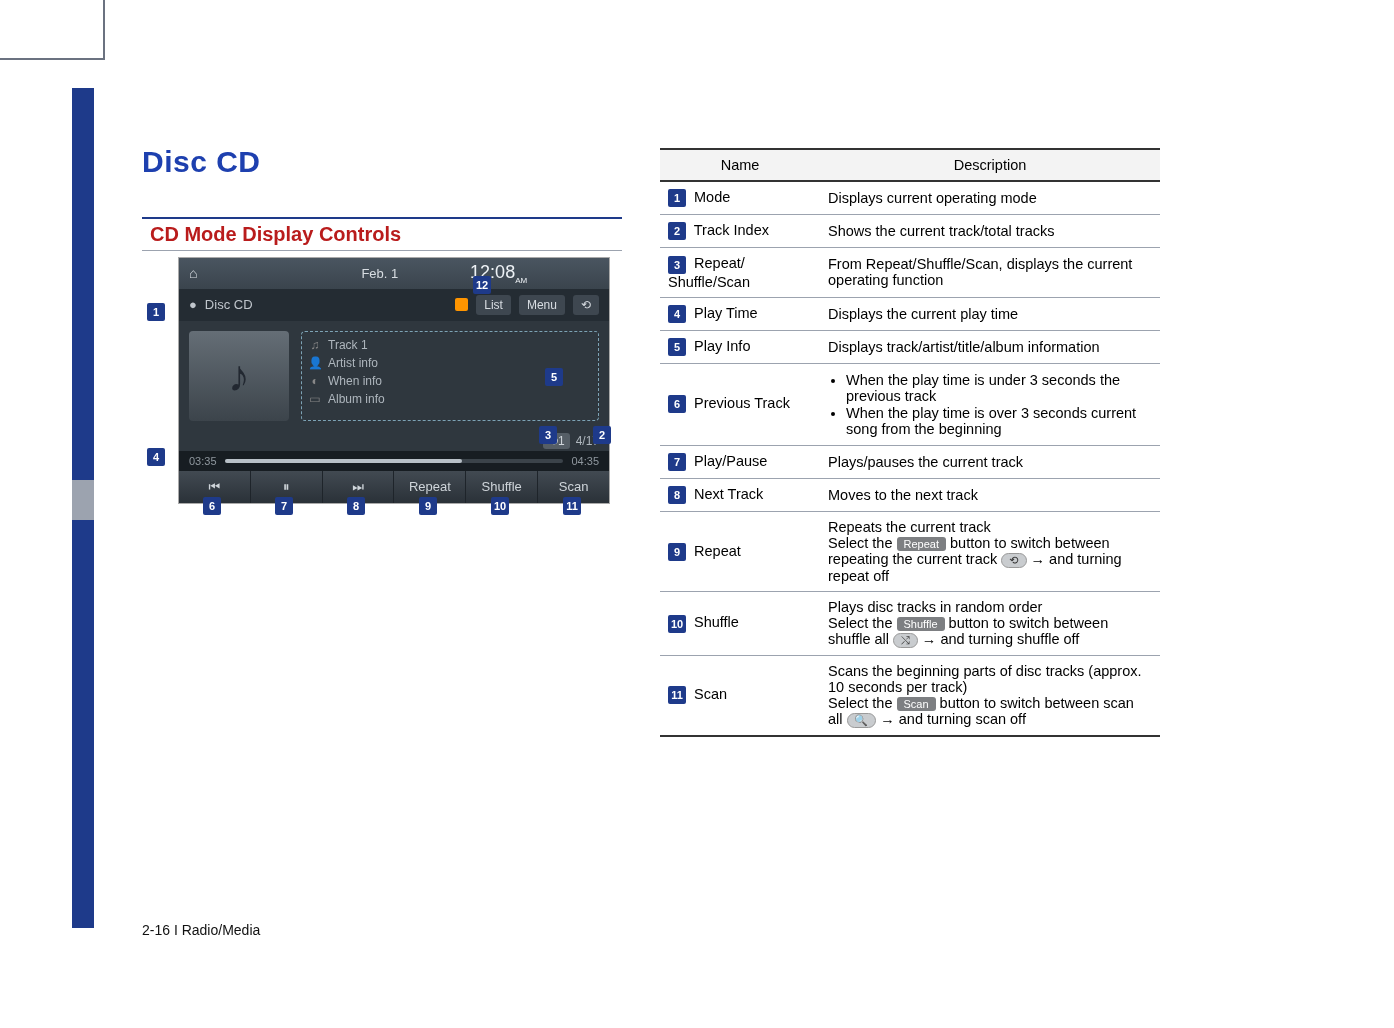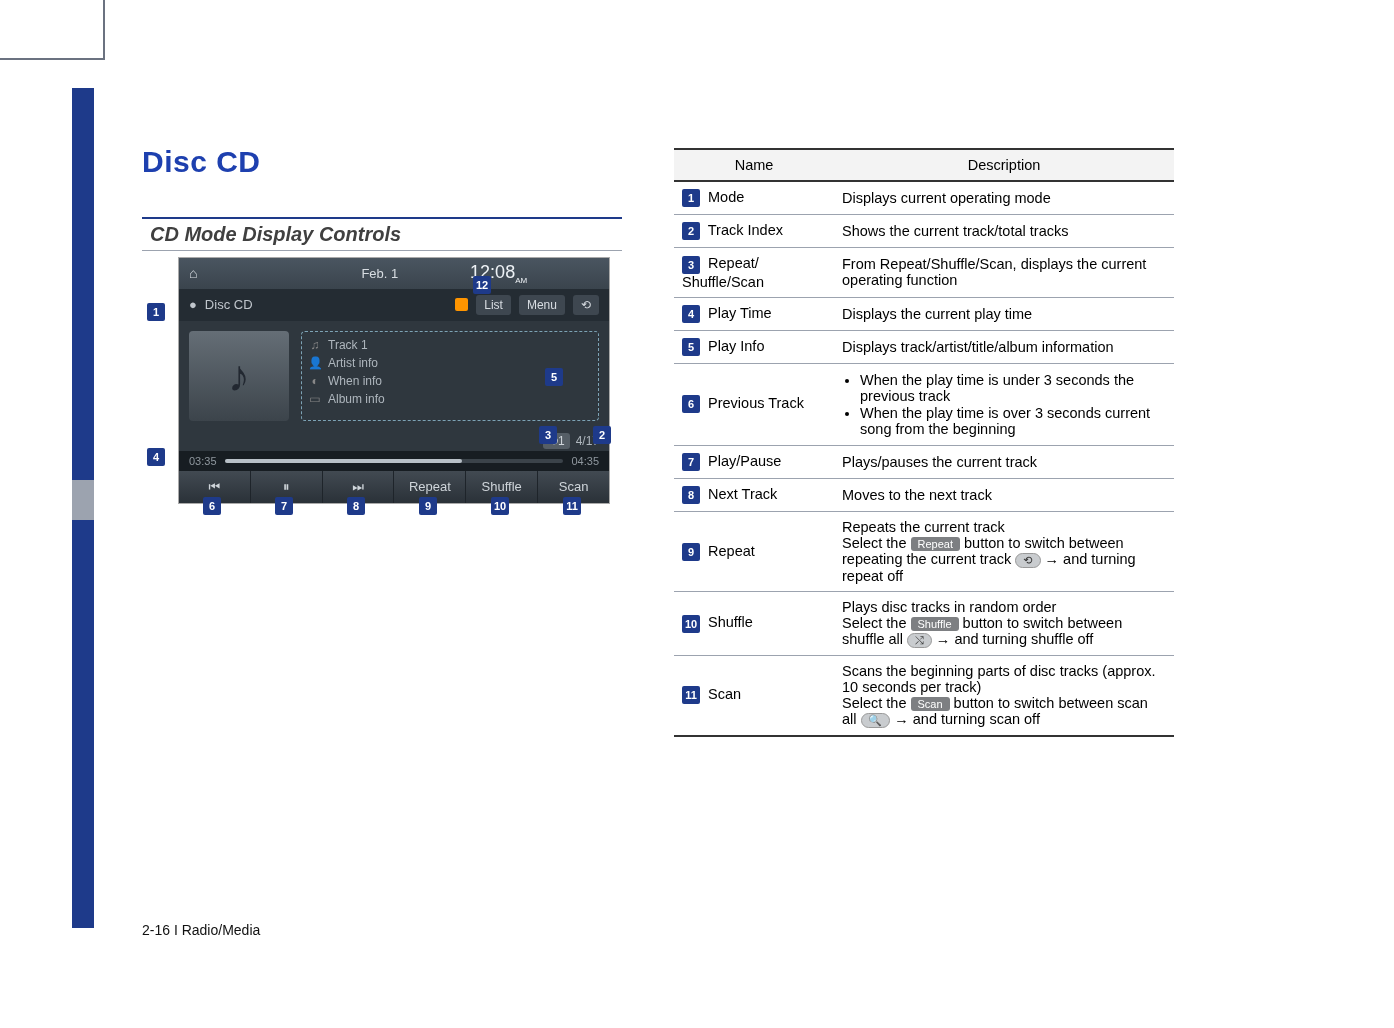--- a/index.html
+++ b/index.html
@@ -59,22 +59,21 @@
     }
     .subtitle-bar {
       margin-top: 38px;
       border-top: 2px solid #1e3a8a;
       border-bottom: 1px solid #9ca3af;
       padding: 4px 8px;
     }
     .subtitle {
       font-size: 20px;
       font-weight: 700;
-      color: #404040;
-      font-style: italic;
+      color: #b91c1c;
     }
     
     .screenshot-wrap {
       margin-top: 6px;
       position: relative;
       width: 432px;
       margin-left: 36px;
       border: 1px solid #aaa;
     }
     .screen {
@@ -165,21 +164,20 @@
     .right-col {
       position: absolute;
       left: 660px;
       top: 148px;
       width: 500px;
     }
     table {
       width: 100%;
       border-collapse: collapse;
       font-size: 14.5px;
-      margin-left: 14px;
     }
     table tr { border-top: 1px solid #9ca3af; border-bottom: 1px solid #9ca3af;}
     table tr:first-child { border-top: 2px solid #333; }
     table tr:last-child { border-bottom: 2px solid #333;}
     th { background: #f3f3f3; text-align:center; padding: 7px 6px; font-weight:400;}
     td { padding: 7px 8px; vertical-align: middle; }
     td.name { width: 160px; }
     .num-badge {
       display: inline-flex;
       width: 18px; height: 18px;

